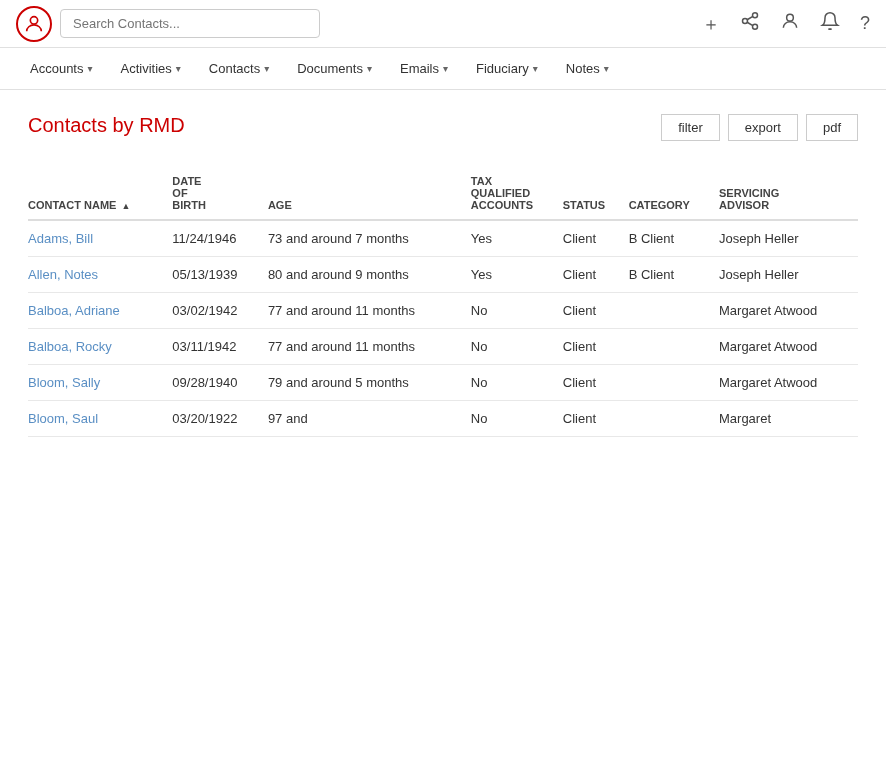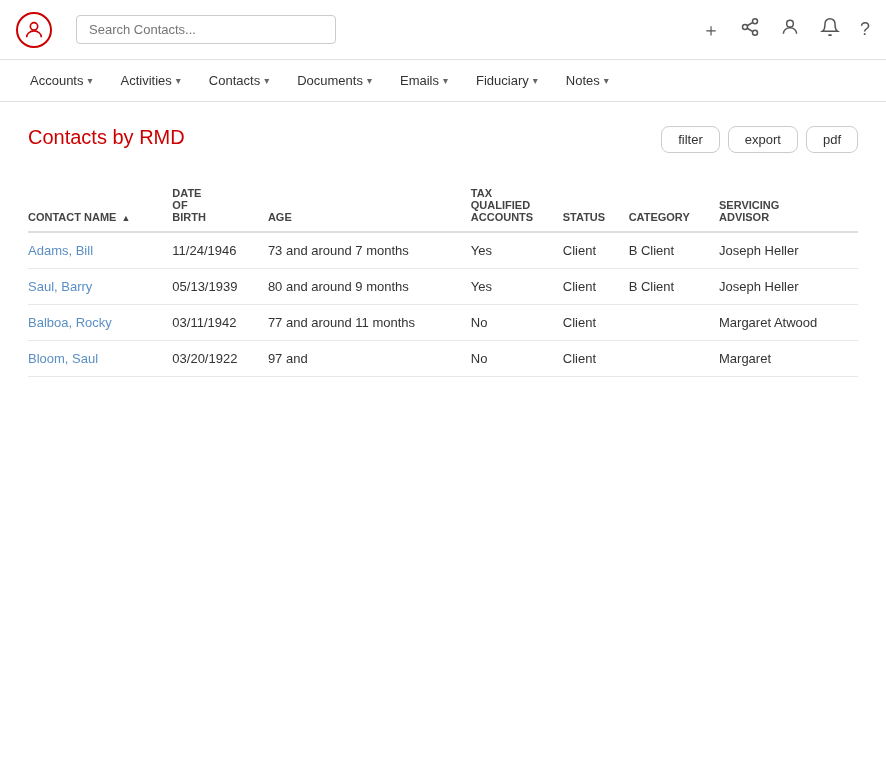--- a/index.html
+++ b/index.html
@@ -4,22 +4,22 @@
   <style>
     * { box-sizing: border-box; margin: 0; padding: 0; }
     body { font-family: -apple-system, BlinkMacSystemFont, 'Segoe UI', Helvetica, Arial, sans-serif; font-size: 13px; color: #333; background: #fff; width: 886px; min-height: 769px; overflow-x: hidden; }
 
     
     .top-bar {
       display: flex;
       align-items: center;
       padding: 8px 16px;
       border-bottom: 1px solid #e0e0e0;
-      gap: 24px;
-      height: 60px;
+      gap: 8px;
+      height: 48px;
     }
     .avatar {
       width: 36px; height: 36px;
       border-radius: 50%;
       border: 2px solid #c00;
       display: flex; align-items: center; justify-content: center;
       flex-shrink: 0;
     }
     .search-box {
       flex: 1;
@@ -77,21 +77,21 @@
     }
     .toolbar {
       display: flex;
       justify-content: flex-end;
       gap: 8px;
       margin-bottom: 8px;
     }
     .toolbar-btn {
       padding: 5px 16px;
       border: 1px solid #ccc;
-      border-radius: 8px;
+      border-radius: 0;
       background: #fff;
       font-size: 13px;
       cursor: pointer;
       color: #333;
     }
 
     .entries-info {
       font-size: 13px;
       color: #555;
       margin-bottom: 16px;
@@ -244,42 +244,64 @@
     </td>
     <td>11/24/1946</td>
     <td>73 and around 7 months</td>
     <td>Yes</td>
     <td>Client</td>
     <td>B Client</td>
     <td>Joseph Heller</td>
   </tr>
         <tr>
     <td>
-      <a class="contact-link">Saul, Barry</a>
+      <a class="contact-link">Allen, Notes</a>
     </td>
     <td>05/13/1939</td>
     <td>80 and around 9 months</td>
     <td>Yes</td>
     <td>Client</td>
     <td>B Client</td>
     <td>Joseph Heller</td>
   </tr>
         <tr>
     <td>
+      <a class="contact-link">Balboa, Adriane</a>
+    </td>
+    <td>03/02/1942</td>
+    <td>77 and around 11 months</td>
+    <td>No</td>
+    <td>Client</td>
+    <td></td>
+    <td>Margaret Atwood</td>
+  </tr>
+        <tr>
+    <td>
       <a class="contact-link">Balboa, Rocky</a>
     </td>
     <td>03/11/1942</td>
     <td>77 and around 11 months</td>
     <td>No</td>
     <td>Client</td>
     <td></td>
     <td>Margaret Atwood</td>
   </tr>
         <tr>
     <td>
+      <a class="contact-link">Bloom, Sally</a>
+    </td>
+    <td>09/28/1940</td>
+    <td>79 and around 5 months</td>
+    <td>No</td>
+    <td>Client</td>
+    <td></td>
+    <td>Margaret Atwood</td>
+  </tr>
+        <tr>
+    <td>
       <a class="contact-link">Bloom, Saul</a>
     </td>
     <td>03/20/1922</td>
     <td>97 and</td>
     <td>No</td>
     <td>Client</td>
     <td></td>
     <td>Margaret</td>
   </tr>
       </tbody>

